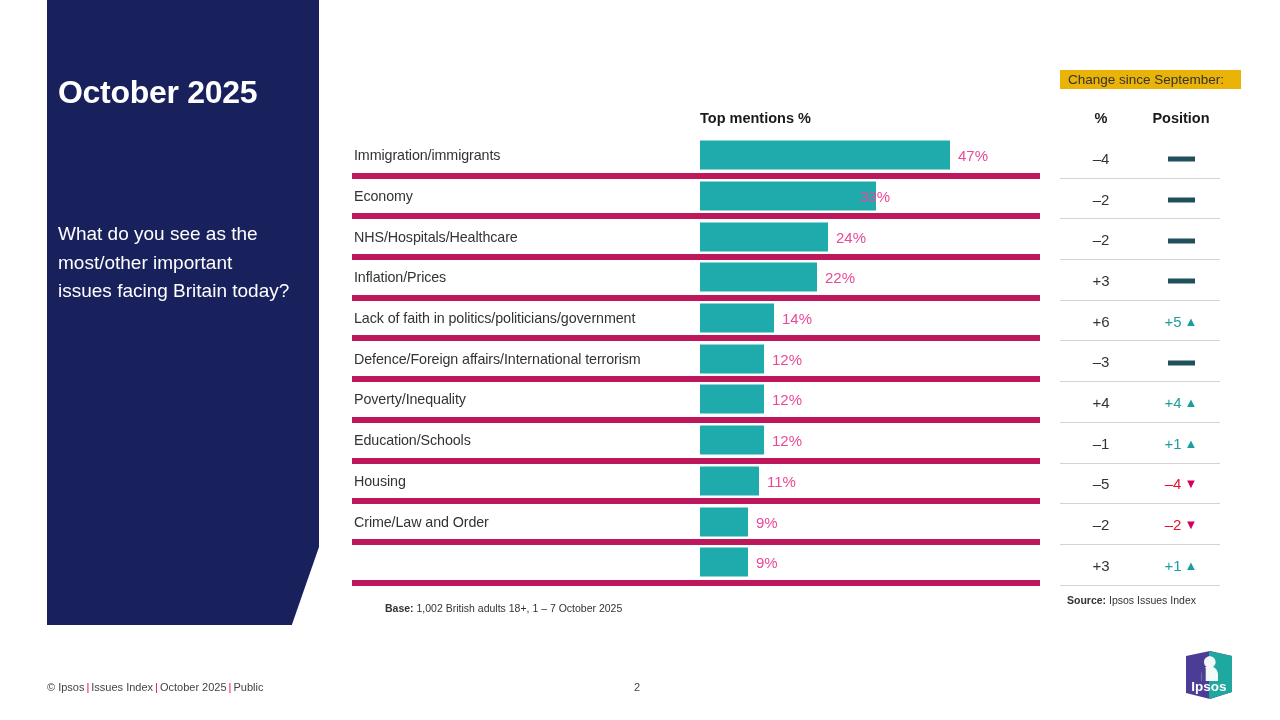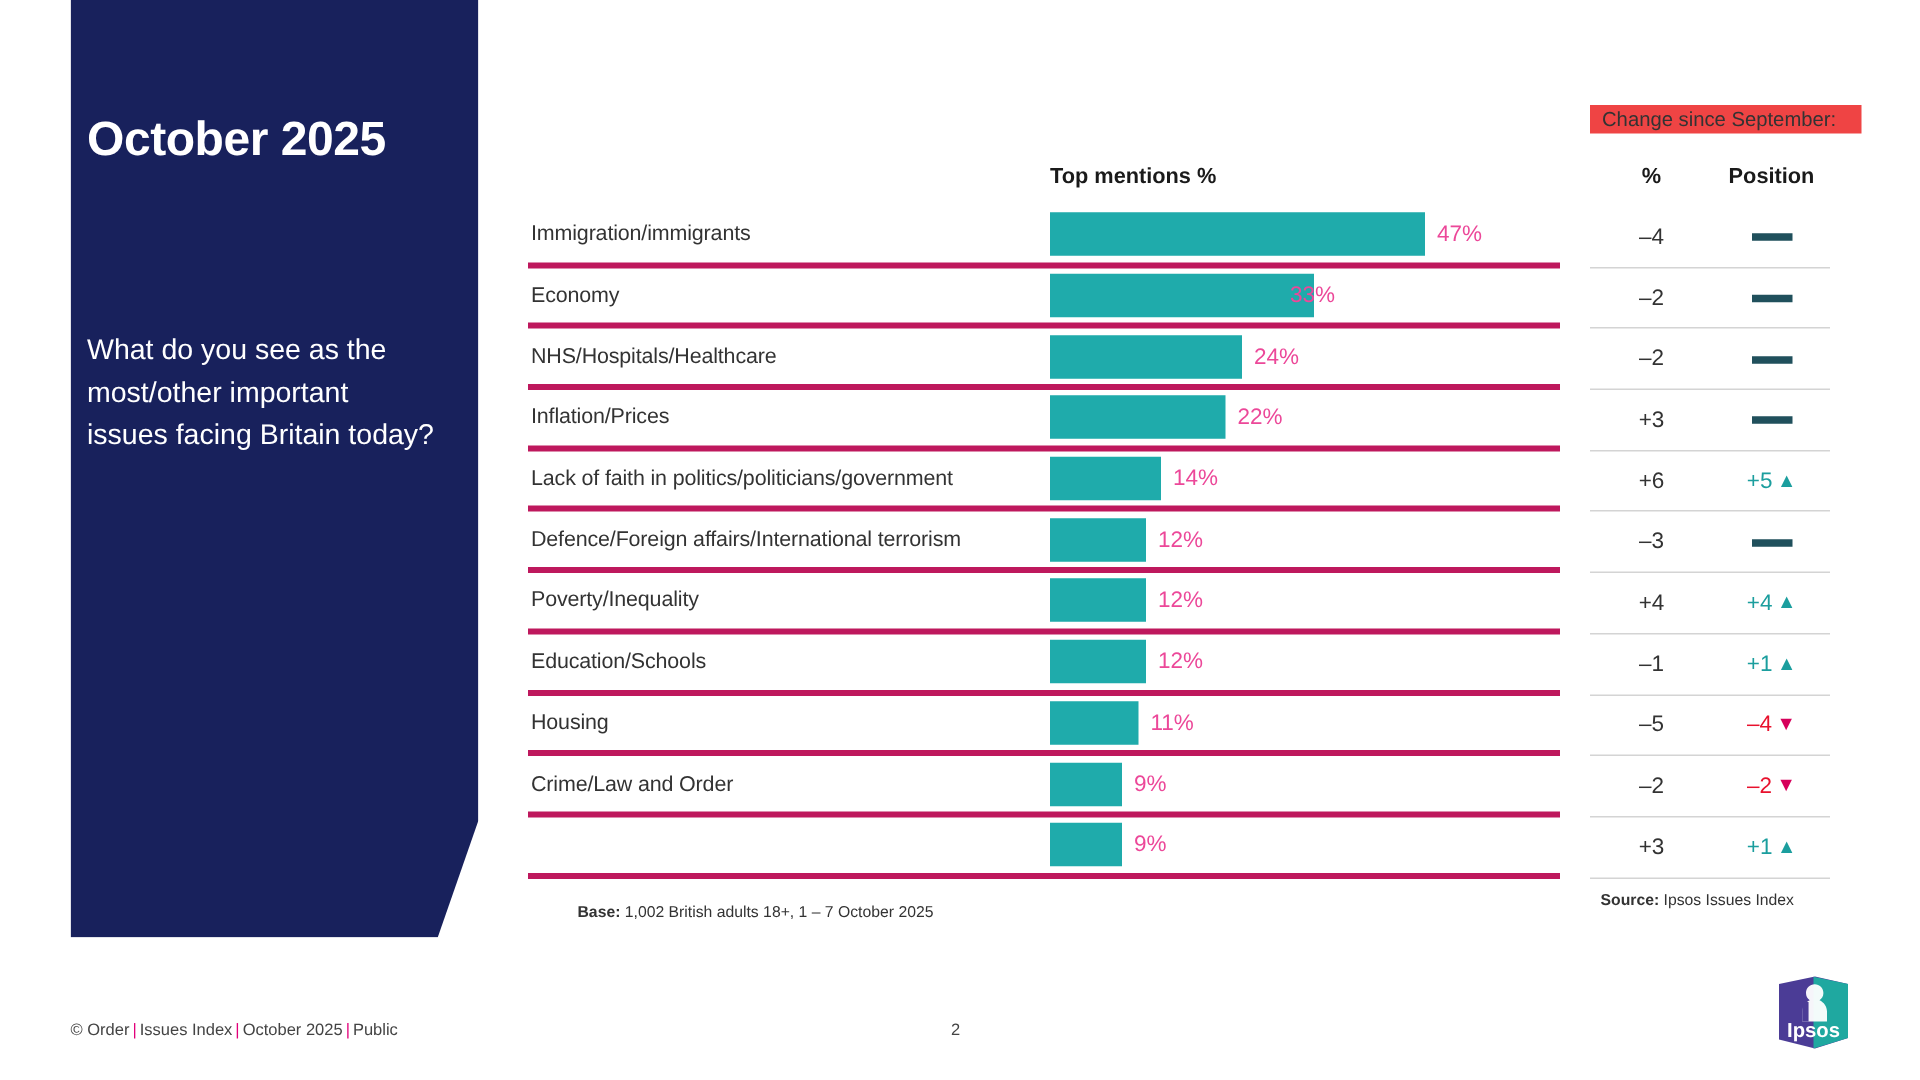--- a/index.html
+++ b/index.html
@@ -73,21 +73,21 @@
     top: 4px;
     font-size: 14.5px;
     font-weight: bold;
     color: #1a1a1a;
     white-space: nowrap;
   }
 
   .row {
     position: relative;
     height: 40.7px;
-    border-bottom: 4px solid #be185d;
+    border-bottom: 6px solid #be185d;
   }
 
   .row-label {
     position: absolute;
     left: 2px;
     top: 50%;
     transform: translateY(-50%);
     font-size: 14.3px;
     color: #333333;
     white-space: nowrap;
@@ -119,21 +119,21 @@
     top: 106px;
     width: 160px;
   }
 
   #change-banner {
     position: absolute;
     left: 0px;
     top: -36px;
     width: 181px;
     height: 19px;
-    background: #ef4444;
+    background: #eab308;
     font-size: 13.5px;
     color: #333333;
     line-height: 19px;
     padding-left: 8px;
     white-space: nowrap;
   }
 
   #change-header {
     position: relative;
     height: 32px;
@@ -381,21 +381,21 @@
           <span class="cpct">+3</span>
           <span class="cpos up"><span>+1</span><span class="arrow up">▲</span></span>
         </div>
       </div>
   </div>
 
   <div id="base-note"><b>Base:</b><span> 1,002 British adults 18+, 1 – 7 October 2025</span></div>
 
   <div id="source-note"><b>Source:</b><span> Ipsos Issues Index</span></div>
 
-  <div id="footer-left"><span>© Order</span><span class="sep">|</span><span>Issues Index</span><span class="sep">|</span><span>October 2025</span><span class="sep">|</span><span>Public</span></div>
+  <div id="footer-left"><span>© Ipsos</span><span class="sep">|</span><span>Issues Index</span><span class="sep">|</span><span>October 2025</span><span class="sep">|</span><span>Public</span></div>
 
   <div id="footer-page">2</div>
 
   <div id="logo">
     <svg viewBox="0 0 54 54" width="54" height="54">
       <path d="M4,8 L28,3 L50,8 L50,44 L28,51 L4,45 Z" fill="#4B3C96"></path>
       <path d="M27,3.2 L50,8 L50,44 L27,51 Z" fill="#1FA8A0"></path>
       <path d="M22,14 C22,10.8 24.6,8.2 27.8,8.2 C31,8.2 33.6,10.8 33.6,14 C33.6,16.1 32.6,17.7 31,18.8 C33.9,20.1 36,23 36,26.4 L36,33 L19.5,33 L19.5,26.4 C19.5,23 21.6,20.1 24.5,18.8 C22.9,17.7 22,16.1 22,14 Z" fill="#ffffff" opacity="0.95"></path>
       <rect x="19.5" y="20" width="4.2" height="13" fill="#4B3C96"></rect>
       <text x="27" y="43" font-family="'Liberation Sans', sans-serif" font-size="13.5" font-weight="bold" fill="#ffffff" text-anchor="middle">Ipsos</text>

